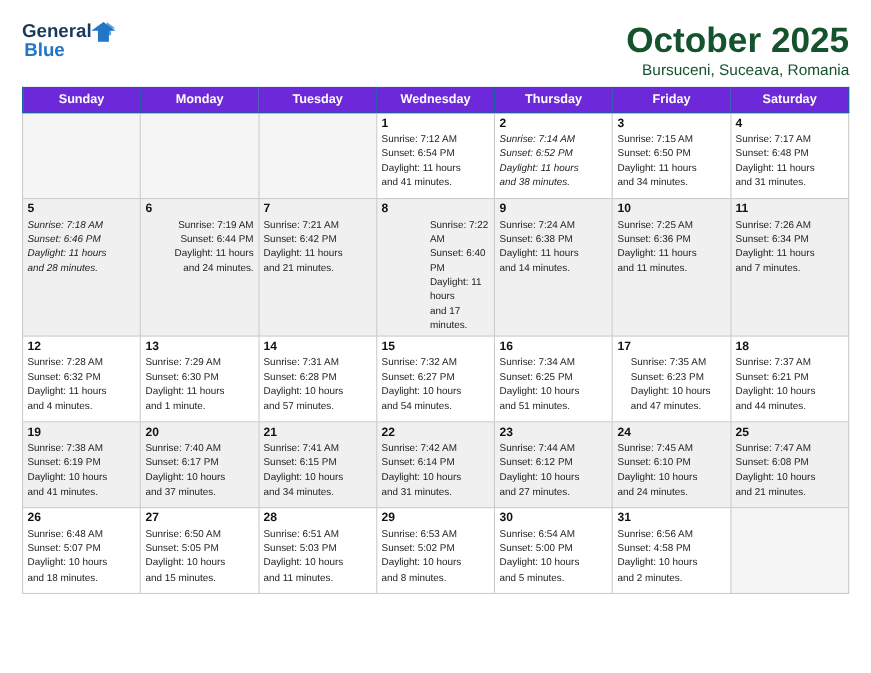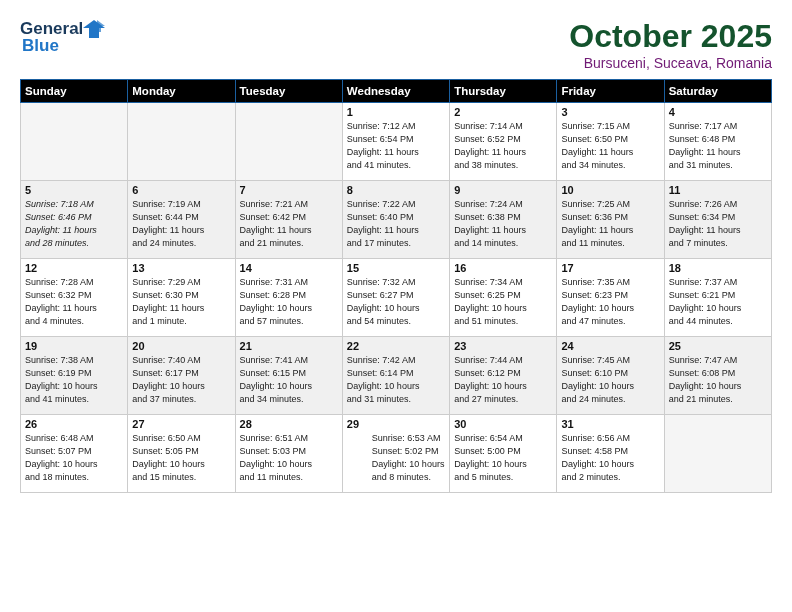--- a/index.html
+++ b/index.html
@@ -30,34 +30,34 @@
     .title-block {
       text-align: right;
     }
     .month-title {
       font-size: 32px;
       font-weight: bold;
       color: #14532d;
     }
     .location {
       font-size: 14px;
-      color: #701a75;
+      color: #14532d;
     }
     .calendar {
       width: 100%;
       border-collapse: collapse;
       table-layout: fixed;
     }
     .calendar th {
-      background: #000000;
+      background: #6d28d9;
       color: #fff;
       font-size: 11.5px;
       font-weight: bold;
       padding: 5px 4px;
-      text-align: left;
+      text-align: center;
       border: 1px solid #1a5fa0;
     }
     .calendar td {
       border: 1px solid #ccc;
       vertical-align: top;
       padding: 3px 4px;
       font-size: 9.5px;
       color: #222;
       height: 78px;
       background: #fff;
@@ -120,21 +120,21 @@
           <td class="empty"></td>
           <td>
             <div class="day-num">1</div>
             <div class="day-info" style="white-space: pre-line;">Sunrise: 7:12 AM
 Sunset: 6:54 PM
 Daylight: 11 hours
 and 41 minutes.</div>
           </td>
           <td>
             <div class="day-num">2</div>
-            <div class="day-info" style="white-space: pre-line;">Sunrise: 7:14 AM
+            <div class="day-info" style="white-space: pre-line; font-style: italic;">Sunrise: 7:14 AM
 Sunset: 6:52 PM
 Daylight: 11 hours
 and 38 minutes.</div>
           </td>
           <td>
             <div class="day-num">3</div>
             <div class="day-info" style="white-space: pre-line;">Sunrise: 7:15 AM
 Sunset: 6:50 PM
 Daylight: 11 hours
 and 34 minutes.</div>
@@ -150,35 +150,35 @@
         <tr class="row-shade">
           <td>
             <div class="day-num">5</div>
             <div class="day-info" style="white-space: pre-line; font-style: italic;">Sunrise: 7:18 AM
 Sunset: 6:46 PM
 Daylight: 11 hours
 and 28 minutes.</div>
           </td>
           <td>
             <div class="day-num">6</div>
-            <div class="day-info" style="white-space: pre-line;">Sunrise: 7:19 AM
+            <div class="day-info" style="white-space: pre-line; text-align: right;">Sunrise: 7:19 AM
 Sunset: 6:44 PM
 Daylight: 11 hours
 and 24 minutes.</div>
           </td>
           <td>
             <div class="day-num">7</div>
             <div class="day-info" style="white-space: pre-line;">Sunrise: 7:21 AM
 Sunset: 6:42 PM
 Daylight: 11 hours
 and 21 minutes.</div>
           </td>
           <td>
             <div class="day-num">8</div>
-            <div class="day-info" style="white-space: pre-line;">Sunrise: 7:22 AM
+            <div class="day-info" style="white-space: pre-line; margin-left: 44px;">Sunrise: 7:22 AM
 Sunset: 6:40 PM
 Daylight: 11 hours
 and 17 minutes.</div>
           </td>
           <td>
             <div class="day-num">9</div>
             <div class="day-info" style="white-space: pre-line;">Sunrise: 7:24 AM
 Sunset: 6:38 PM
 Daylight: 11 hours
 and 14 minutes.</div>
@@ -229,21 +229,21 @@
           </td>
           <td>
             <div class="day-num">16</div>
             <div class="day-info" style="white-space: pre-line;">Sunrise: 7:34 AM
 Sunset: 6:25 PM
 Daylight: 10 hours
 and 51 minutes.</div>
           </td>
           <td>
             <div class="day-num">17</div>
-            <div class="day-info" style="white-space: pre-line;">Sunrise: 7:35 AM
+            <div class="day-info" style="white-space: pre-line; margin-left: 12px;">Sunrise: 7:35 AM
 Sunset: 6:23 PM
 Daylight: 10 hours
 and 47 minutes.</div>
           </td>
           <td>
             <div class="day-num">18</div>
             <div class="day-info" style="white-space: pre-line;">Sunrise: 7:37 AM
 Sunset: 6:21 PM
 Daylight: 10 hours
 and 44 minutes.</div>
@@ -317,21 +317,21 @@
           </td>
           <td>
             <div class="day-num">28</div>
             <div class="day-info" style="white-space: pre-line;">Sunrise: 6:51 AM
 Sunset: 5:03 PM
 Daylight: 10 hours
 and 11 minutes.</div>
           </td>
           <td>
             <div class="day-num">29</div>
-            <div class="day-info" style="white-space: pre-line; margin-left: 25px;">Sunrise: 6:53 AM
+            <div class="day-info" style="white-space: pre-line;">Sunrise: 6:53 AM
 Sunset: 5:02 PM
 Daylight: 10 hours
 and 8 minutes.</div>
           </td>
           <td>
             <div class="day-num">30</div>
             <div class="day-info" style="white-space: pre-line;">Sunrise: 6:54 AM
 Sunset: 5:00 PM
 Daylight: 10 hours
 and 5 minutes.</div>

